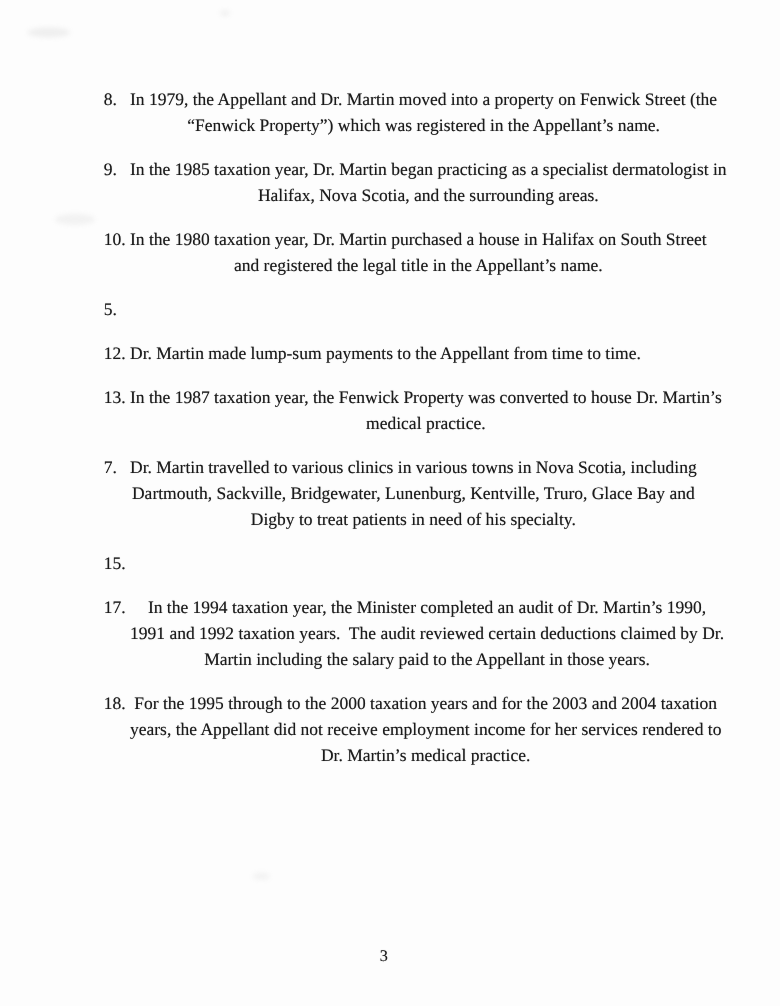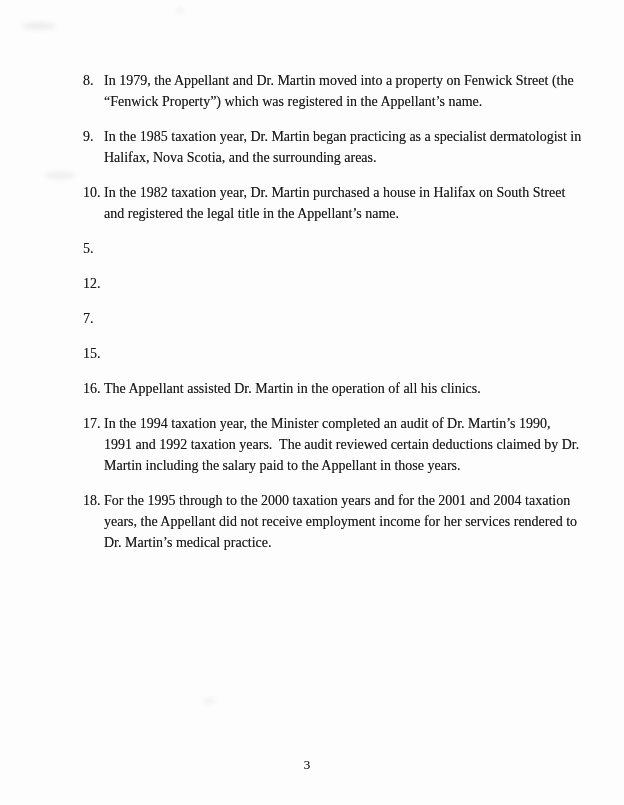--- a/index.html
+++ b/index.html
@@ -30,20 +30,21 @@
     text-shadow: 0 0 0.6px rgba(20,20,20,0.55);
   }
   .para-num {
     flex: none;
     width: 21px;
     white-space: pre;
   }
   .para-text {
     flex: none;
     white-space: pre;
+    text-align: center;
   }
   .page-number {
     position: absolute;
     left: 0;
     top: 757px;
     width: 614px;
     text-align: center;
     font-size: 13px;
     line-height: 15px;
     text-shadow: 0 0 0.6px rgba(20,20,20,0.5);
@@ -78,56 +79,61 @@
     </div>
 
     <div class="para">
       <span class="para-num">9.</span>
       <span class="para-text">In the 1985 taxation year, Dr. Martin began practicing as a specialist dermatologist in
 Halifax, Nova Scotia, and the surrounding areas.</span>
     </div>
 
     <div class="para">
       <span class="para-num">10.</span>
-      <span class="para-text">In the 1982 taxation year, Dr. Martin purchased a house in Halifax on South Street
+      <span class="para-text">In the 1980 taxation year, Dr. Martin purchased a house in Halifax on South Street
 and registered the legal title in the Appellant’s name.</span>
     </div>
 
     <div class="para">
       <span class="para-num">5.</span>
     </div>
 
     <div class="para">
       <span class="para-num">12.</span>
+      <span class="para-text">Dr. Martin made lump-sum payments to the Appellant from time to time.</span>
     </div>
 
+    <div class="para">
+      <span class="para-num">13.</span>
+      <span class="para-text">In the 1987 taxation year, the Fenwick Property was converted to house Dr. Martin’s
+medical practice.</span>
+    </div>
 
     <div class="para">
       <span class="para-num">7.</span>
+      <span class="para-text">Dr. Martin travelled to various clinics in various towns in Nova Scotia, including
+Dartmouth, Sackville, Bridgewater, Lunenburg, Kentville, Truro, Glace Bay and
+Digby to treat patients in need of his specialty.</span>
     </div>
 
     <div class="para">
       <span class="para-num">15.</span>
     </div>
 
-    <div class="para">
-      <span class="para-num">16.</span>
-      <span class="para-text">The Appellant assisted Dr. Martin in the operation of all his clinics.</span>
-    </div>
 
     <div class="para">
       <span class="para-num">17.</span>
       <span class="para-text">In the 1994 taxation year, the Minister completed an audit of Dr. Martin’s 1990,
 1991 and 1992 taxation years.  The audit reviewed certain deductions claimed by Dr.
 Martin including the salary paid to the Appellant in those years.</span>
     </div>
 
     <div class="para">
       <span class="para-num">18.</span>
-      <span class="para-text">For the 1995 through to the 2000 taxation years and for the 2001 and 2004 taxation
+      <span class="para-text">For the 1995 through to the 2000 taxation years and for the 2003 and 2004 taxation
 years, the Appellant did not receive employment income for her services rendered to
 Dr. Martin’s medical practice.</span>
     </div>
   </div>
 
   <div class="page-number">3</div>
 
 </div>
 
 </body></html>

